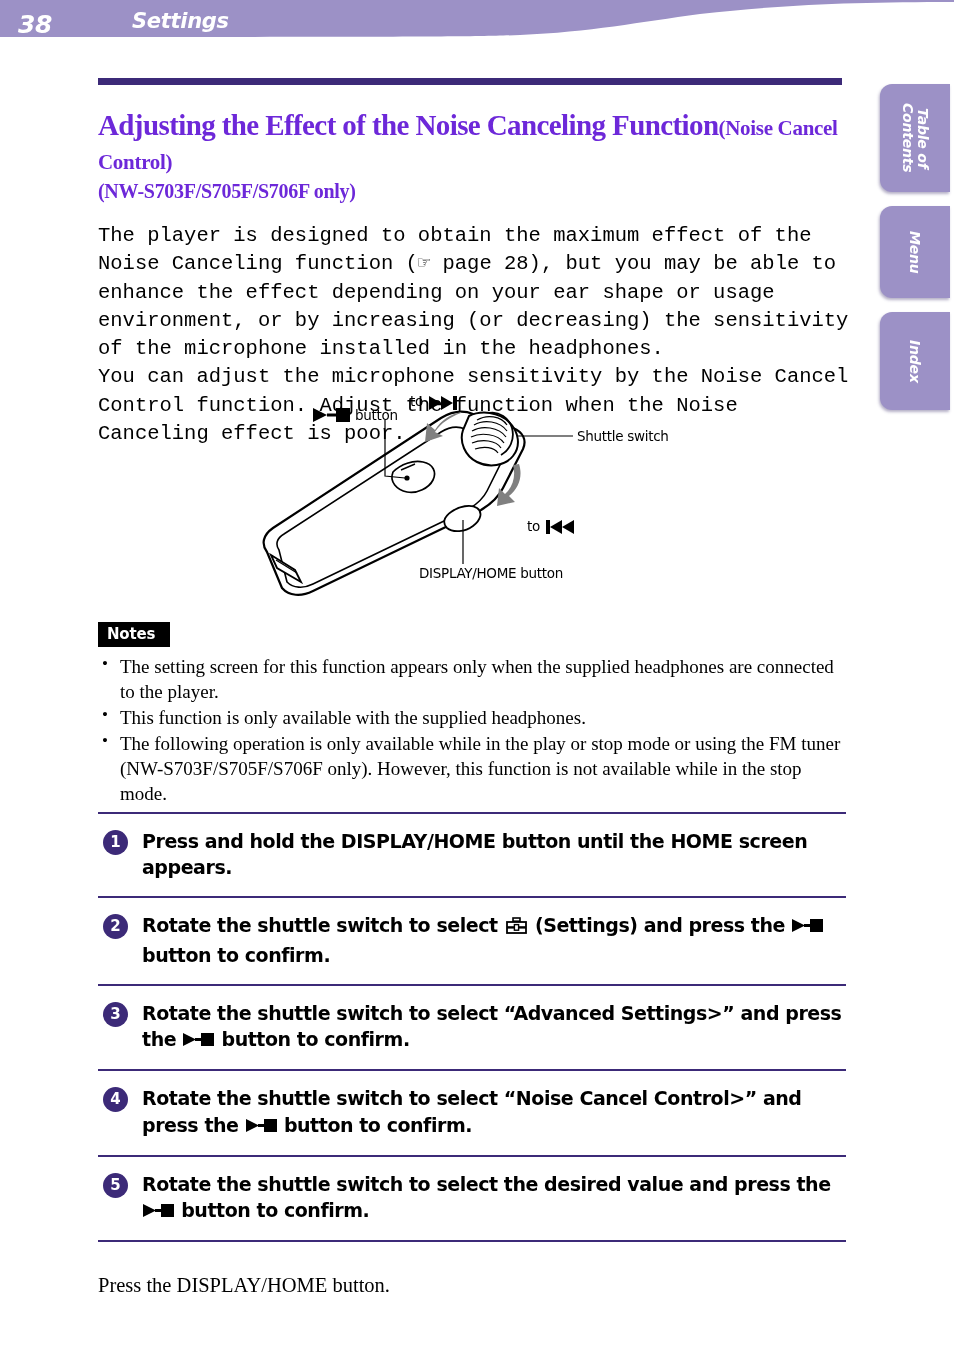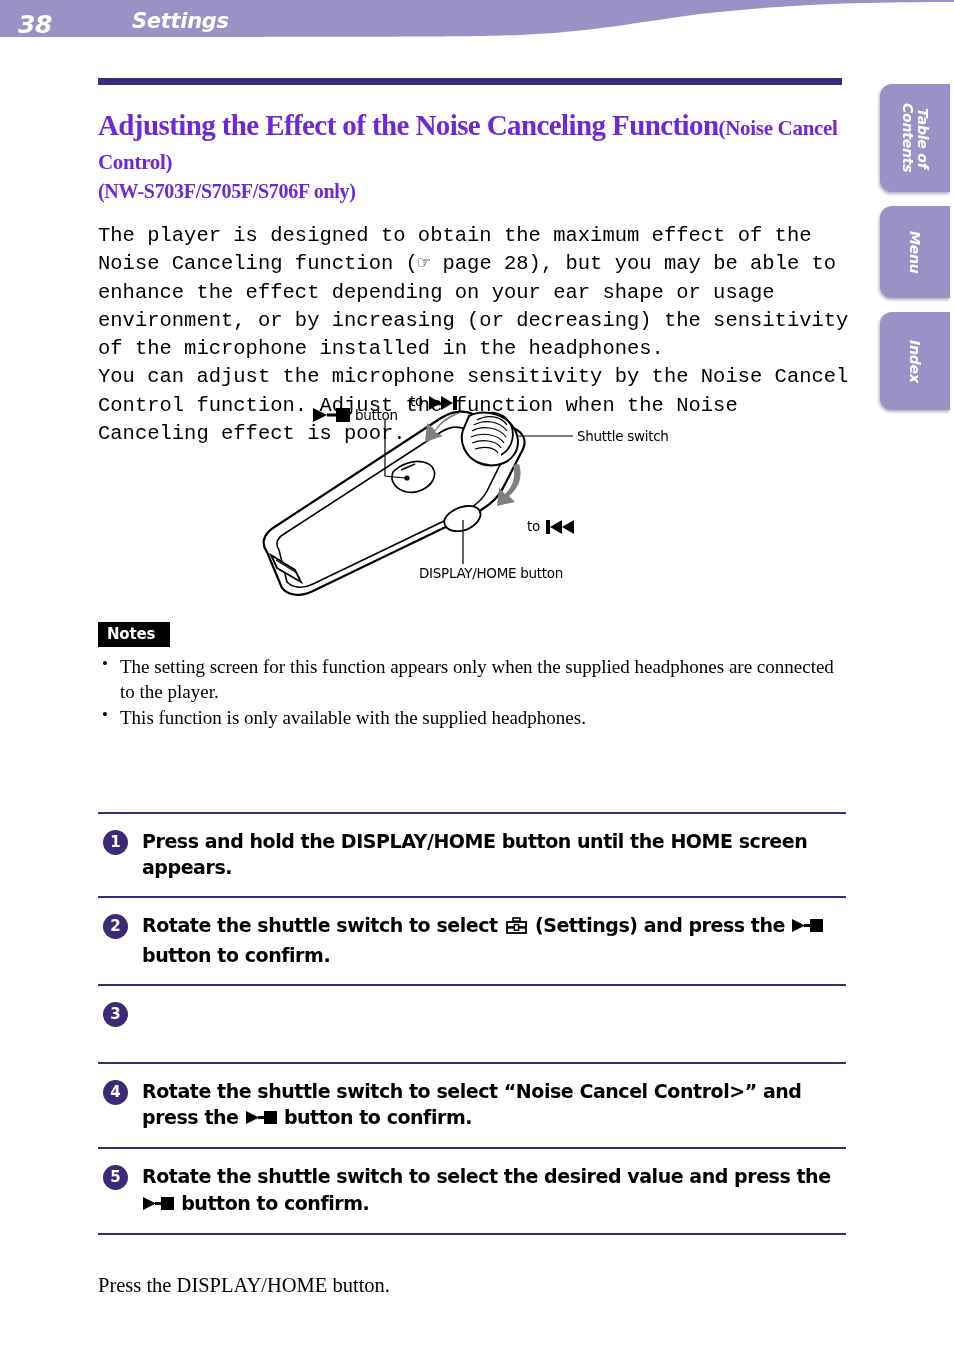--- a/index.html
+++ b/index.html
@@ -374,20 +374,21 @@
 
     <text class="fig-label" x="164" y="186">DISPLAY/HOME button</text>
   </svg>
 </div>
 
 <div class="notes-block">
   <span class="notes-badge">Notes</span>
   <ul class="notes-list">
     <li>The setting screen for this function appears only when the supplied headphones are connected to the player.</li>
     <li>This function is only available with the supplied headphones.</li>
+    <li>The following operation is only available while in the play or stop mode or using the FM tuner (NW-S703F/S705F/S706F only). However, this function is not available while in the stop mode.</li>
   </ul>
 </div>
 
 <div class="steps">
 
   <div class="step">
     <div class="step-badge">1</div>
     <div class="step-text">
       <span>Press and hold the DISPLAY/HOME button until the HOME screen appears.</span>
     </div>
@@ -412,20 +413,31 @@
           <rect x="12" y="6" width="6" height="3" fill="#000"></rect>
           <rect x="18" y="1" width="13" height="13" fill="#000"></rect>
         </svg>
       </span>
       <span>button to confirm.</span>
     </div>
   </div>
 
   <div class="step">
     <div class="step-badge">3</div>
+    <div class="step-text">
+      <span>Rotate the shuttle switch to select “Advanced Settings&gt;” and press the</span>
+      <span class="glyph-playstop">
+        <svg width="31" height="15" viewBox="0 0 31 15" xmlns="http://www.w3.org/2000/svg">
+          <polygon points="0,1 0,14 13,7.5" fill="#000"></polygon>
+          <rect x="12" y="6" width="6" height="3" fill="#000"></rect>
+          <rect x="18" y="1" width="13" height="13" fill="#000"></rect>
+        </svg>
+      </span>
+      <span>button to confirm.</span>
+    </div>
   </div>
 
   <div class="step">
     <div class="step-badge">4</div>
     <div class="step-text">
       <span>Rotate the shuttle switch to select “Noise Cancel Control&gt;” and press the</span>
       <span class="glyph-playstop">
         <svg width="31" height="15" viewBox="0 0 31 15" xmlns="http://www.w3.org/2000/svg">
           <polygon points="0,1 0,14 13,7.5" fill="#000"></polygon>
           <rect x="12" y="6" width="6" height="3" fill="#000"></rect>

